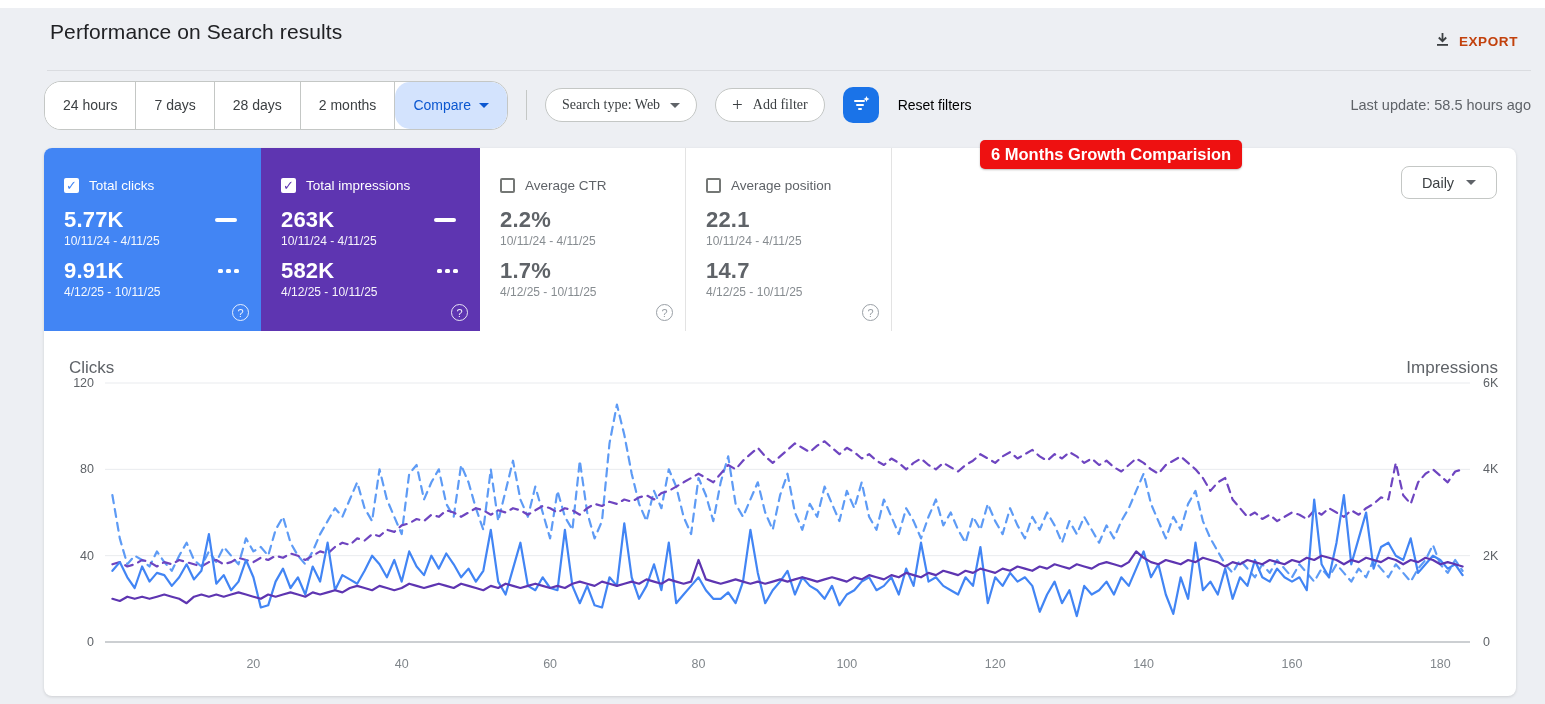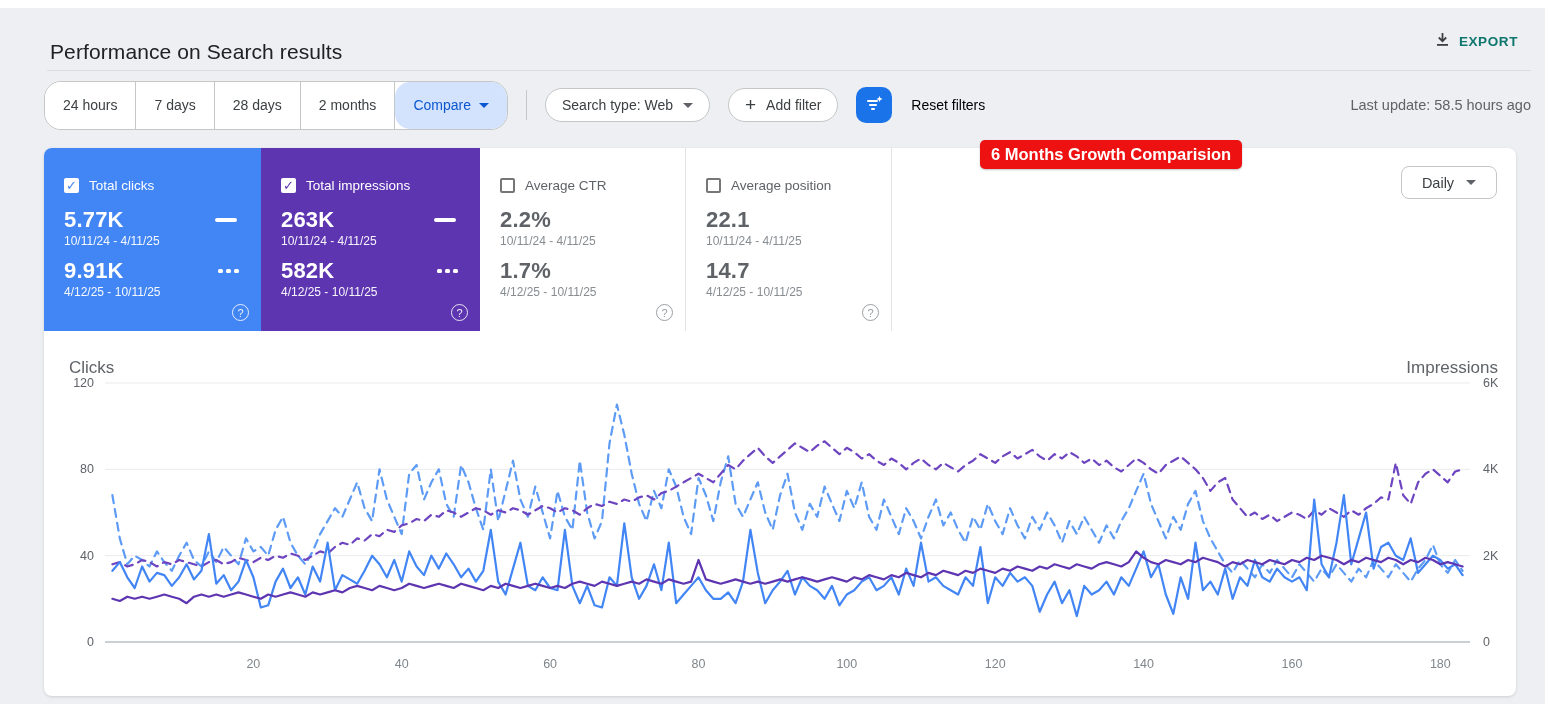--- a/index.html
+++ b/index.html
@@ -6,37 +6,37 @@
   html,body { width:1545px; height:704px; }
   body {
     font-family: "Liberation Sans", "DejaVu Sans", sans-serif;
     background:#edeff3; position:relative; overflow:hidden;
     color:#3c4043;
   }
   .top-strip { position:absolute; top:0; left:0; width:100%; height:8px; background:#ffffff; }
 
   
   .header { position:absolute; top:8px; left:0; width:100%; height:62px; }
-  .page-title { position:absolute; left:50px; top:32px; font-size:21px; font-weight:400; color:#202124; letter-spacing:.1px; }
+  .page-title { position:absolute; left:50px; top:12px; font-size:21px; font-weight:400; color:#202124; letter-spacing:.1px; }
   .export-btn { position:absolute; right:17px; top:18px; display:flex; align-items:center; gap:9px;
-    background:none; border:none; cursor:pointer; color:#0f766e; font-size:13.5px; font-weight:700; letter-spacing:.6px;
+    background:none; border:none; cursor:pointer; color:#c2410c; font-size:13.5px; font-weight:700; letter-spacing:.6px;
     font-family:inherit; padding:6px 10px; border-radius:4px; }
   .hdr-divider { position:absolute; top:70px; left:47px; right:14px; height:1px; background:#dadce0; }
 
   
   .toolbar { position:absolute; top:88px; left:44px; right:14px; height:34px; display:flex; align-items:center; }
   .seg-group { display:flex; height:49px; border:1px solid #c4c7c5; border-radius:17px; overflow:hidden; background:#fff; }
   .seg { font-family:inherit; font-size:14px; color:#3c4043; background:#fff; border:none; border-right:1px solid #c4c7c5;
     padding:0 18px; cursor:pointer; display:flex; align-items:center; gap:8px; }
   .seg:last-child { border-right:none; }
   .seg-active { background:#d3e3fd; color:#0b57d0; font-weight:500;border-radius:15px; }
   .caret { width:0; height:0; border-left:5px solid transparent; border-right:5px solid transparent; border-top:5.5px solid #5f6368; display:inline-block; }
   .seg-active .caret { border-top-color:#0b57d0; }
   .vsep { width:1px; height:30px; background:#c4c7c5; margin:0 18px; }
-  .pill { font-family:Liberation Sans, sans-serif; font-size:14px; color:#3c4043; background:#fff; border:1px solid #c4c7c5; border-radius:17px;
+  .pill { font-family:Liberation Serif, serif; font-size:14px; color:#3c4043; background:#fff; border:1px solid #c4c7c5; border-radius:17px;
     height:34px; padding:0 16px; cursor:pointer; display:flex; align-items:center; gap:10px; margin-right:18px; }
   .plus { font-size:19px; color:#3c4043; font-weight:400; line-height:1; margin-top:-2px; }
   .filter-btn { width:36px; height:36px; border:none; border-radius:10px; background:#1a73e8; cursor:pointer;
     display:flex; align-items:center; justify-content:center; margin-right:19px; }
   .reset-link { color:#000000; font-size:14px; font-weight:500; cursor:pointer; text-decoration:none; }
   .last-update { margin-left:auto; color:#5f6368; font-size:14.5px; }
 
   
   .panel { position:absolute; left:44px; top:148px; width:1472px; height:548px; background:#fff; border-radius:8px;
     box-shadow:0 1px 3px rgba(60,64,67,.18); }

